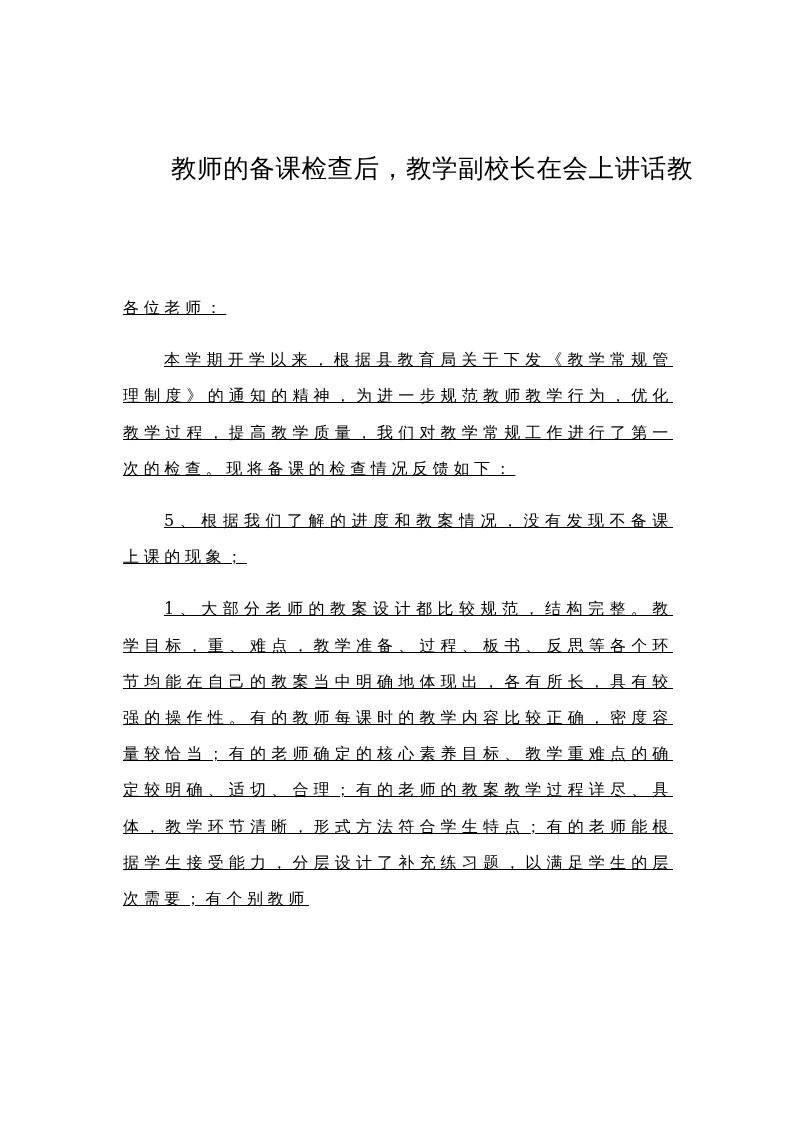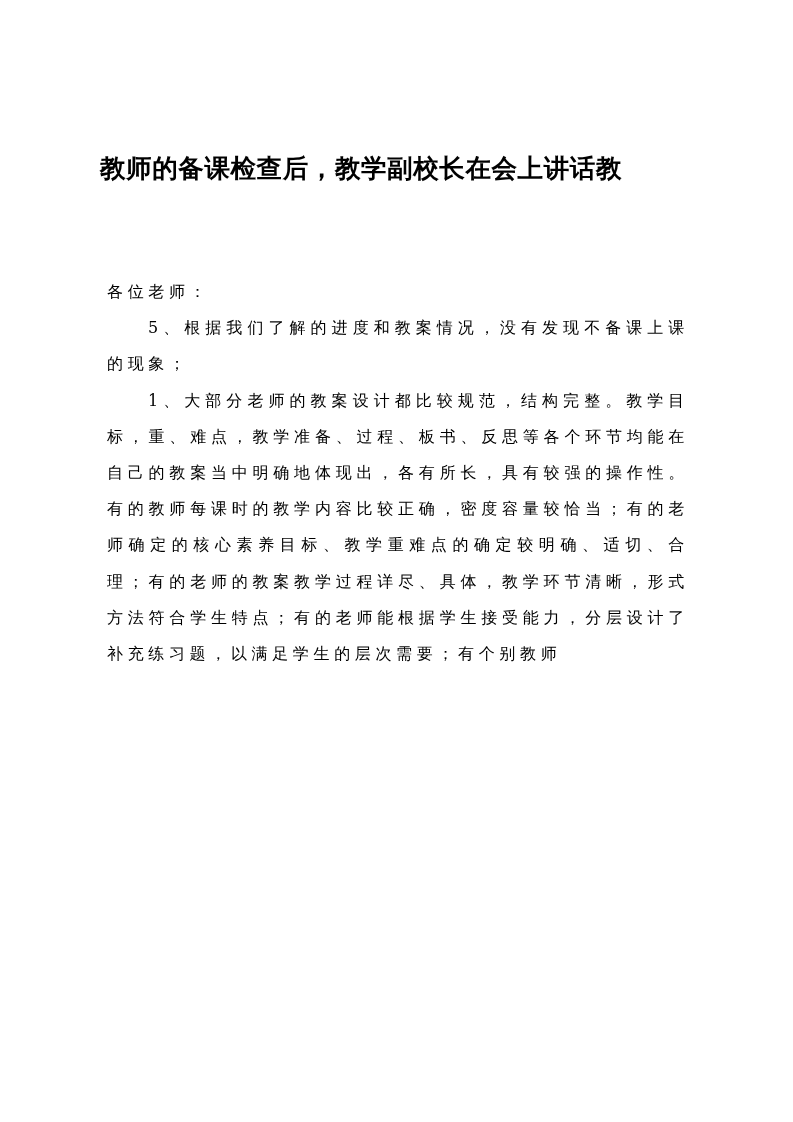--- a/index.html
+++ b/index.html
@@ -20,54 +20,56 @@
     top: 0;
     width: 793px;
     height: 1122px;
     background: #ffffff;
   }
   .title {
     position: absolute;
     left: 100px;
     top: 150px;
     width: 593px;
-    text-align: left;
+    text-align: right;
     font-family: "DejaVu Sans", sans-serif;
-    font-weight: bold;
+    font-weight: normal;
     font-size: 25.5px;
     line-height: 36px;
     letter-spacing: 0.6px;
     margin: 0;
   }
   .title span { display: block; white-space: nowrap; }
   .body {
     position: absolute;
     left: 107px;
     top: 274px;
     width: 582px;
     font-family: "DejaVu Serif", serif;
     font-size: 16px;
     line-height: 36.2px;
     letter-spacing: 4.65px;
     text-align: justify;
     text-align-last: left;
   }
   .body p {
-    margin: 0;
+    margin: 16px;
     padding: 0;
+    text-decoration: underline;
   }
   .indent { text-indent: 41px; }
   .heading { font-weight: bold; font-family: "DejaVu Sans", sans-serif; letter-spacing: 4.5px; }
 </style>
 </head>
 <body>
 
 <div class="page">
   <h1 class="title">
     <span>教师的备课检查后，教学副校长在会上讲话教</span>
   </h1>
 
   <div class="body">
     <p>各位老师：</p>
+    <p class="indent">本学期开学以来，根据县教育局关于下发《教学常规管理制度》的通知的精神，为进一步规范教师教学行为，优化教学过程，提高教学质量，我们对教学常规工作进行了第一次的检查。现将备课的检查情况反馈如下：</p>
     <p class="indent">5、根据我们了解的进度和教案情况，没有发现不备课上课的现象；</p>
     <p class="indent">1、大部分老师的教案设计都比较规范，结构完整。教学目标，重、难点，教学准备、过程、板书、反思等各个环节均能在自己的教案当中明确地体现出，各有所长，具有较强的操作性。有的教师每课时的教学内容比较正确，密度容量较恰当；有的老师确定的核心素养目标、教学重难点的确定较明确、适切、合理；有的老师的教案教学过程详尽、具体，教学环节清晰，形式方法符合学生特点；有的老师能根据学生接受能力，分层设计了补充练习题，以满足学生的层次需要；有个别教师</p>
   </div>
 </div>
 
 </body></html>

